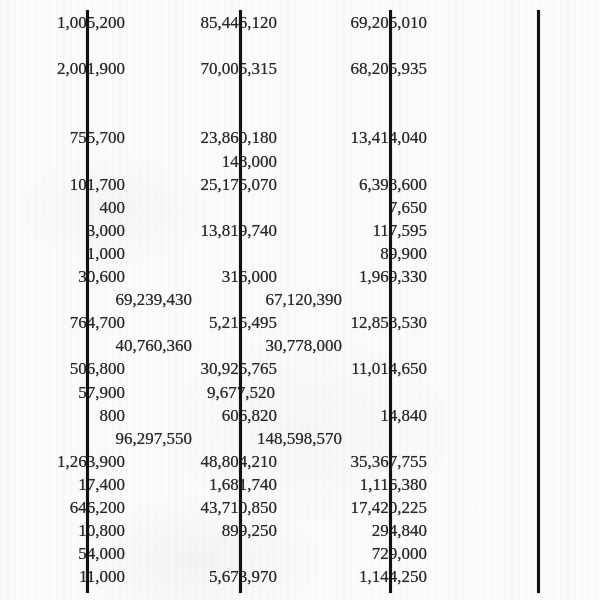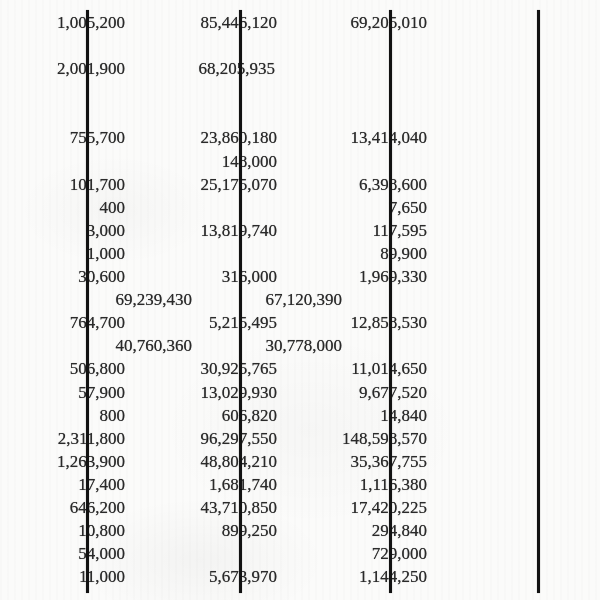--- a/index.html
+++ b/index.html
@@ -71,20 +71,21 @@
         <div class="cell c3"></div>
       </div>
       <div class="row">
         <div class="cell c0"></div>
         <div class="cell c1"></div>
         <div class="cell c2"></div>
         <div class="cell c3"></div>
       </div>
       <div class="row">
         <div class="cell c0">2,001,900</div>
+        <div class="cell c1">70,005,315</div>
         <div class="cell c2">68,205,935</div>
         <div class="cell c3"></div>
       </div>
       <div class="row">
         <div class="cell c0"></div>
         <div class="cell c1"></div>
         <div class="cell c2"></div>
         <div class="cell c3"></div>
       </div>
       <div class="row">
@@ -152,32 +153,30 @@
         <div class="cell c3"></div>
       </div>
       <div class="row">
         <div class="cell c0">506,800</div>
         <div class="cell c1">30,925,765</div>
         <div class="cell c2">11,014,650</div>
         <div class="cell c3"></div>
       </div>
       <div class="row">
         <div class="cell c0">57,900</div>
-        <div class="cell c1">13,029,930</div>
         <div class="cell c2">9,677,520</div>
         <div class="cell c3"></div>
       </div>
       <div class="row">
         <div class="cell c0">800</div>
         <div class="cell c1">606,820</div>
         <div class="cell c2">14,840</div>
         <div class="cell c3"></div>
       </div>
       <div class="row">
-        <div class="cell c0">2,311,800</div>
         <div class="cell c1">96,297,550</div>
         <div class="cell c2">148,598,570</div>
         <div class="cell c3"></div>
       </div>
       <div class="row">
         <div class="cell c0">1,263,900</div>
         <div class="cell c1">48,804,210</div>
         <div class="cell c2">35,367,755</div>
         <div class="cell c3"></div>
       </div>

